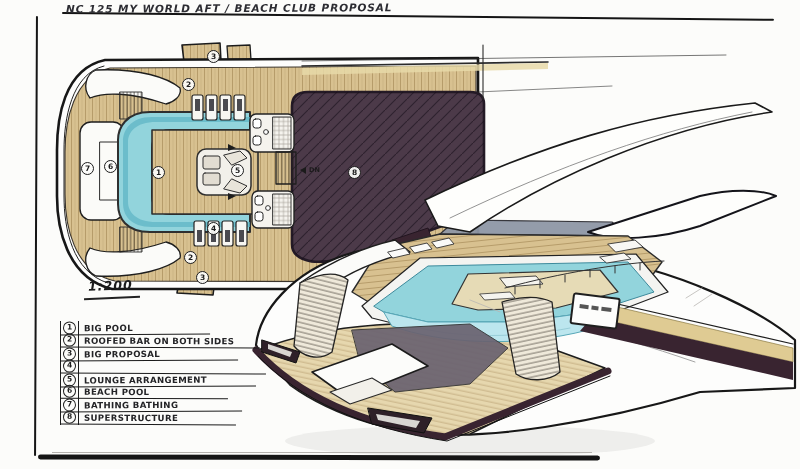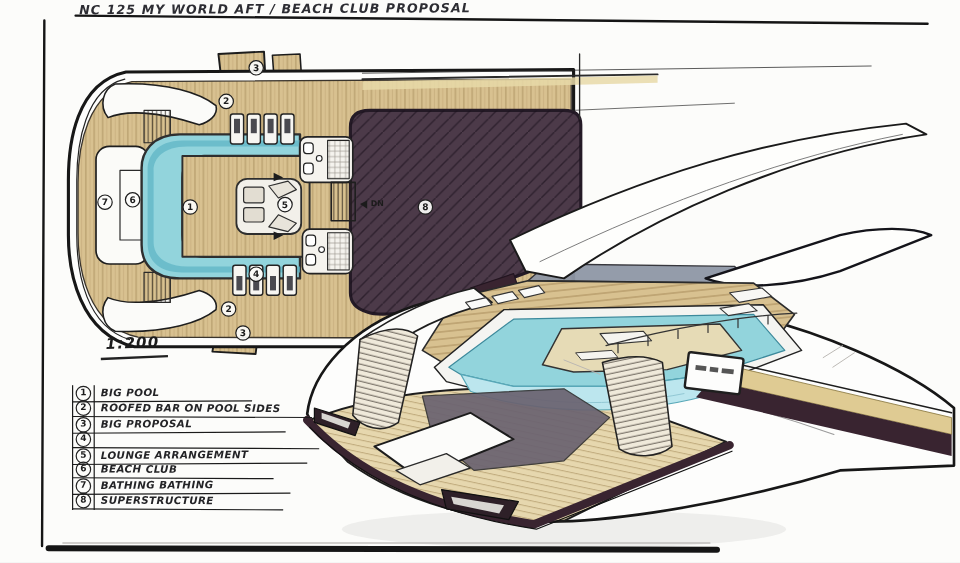--- a/index.html
+++ b/index.html
@@ -23,21 +23,21 @@
   
   #legend{position:absolute;left:60px;top:322px;width:210px;}
   #legend .vline{position:absolute;top:-1px;bottom:0;width:1.3px;background:#1c1c1c;}
   #legend .v1{left:0;}
   #legend .v2{left:18px;}
   .lrow{position:relative;height:11.9px;display:flex;align-items:center;border-bottom:1.5px solid #1b1b1b;}
   .lrow:nth-child(odd){transform:rotate(-.35deg);}
   .lrow:nth-child(even){transform:rotate(.25deg);}
   .lnum{width:11px;height:11px;flex:none;margin-left:3px;border:1.1px solid #222;border-radius:50%;
         font-size:7.5px;line-height:10.5px;text-align:center;font-weight:600;background:transparent;}
-  .ltxt{margin-left:8px;font-size:8.6px;font-style:italic;font-weight:600;letter-spacing:.35px;white-space:nowrap;color:#242427;}
+  .ltxt{margin-left:8px;font-size:8.6px;font-weight:600;letter-spacing:.35px;white-space:nowrap;color:#242427;}
 </style>
 </head>
 <body>
 
 <div id="stage">
 
   <svg id="art" viewBox="0 0 800 469">
     <defs>
       <pattern id="woodV" width="7" height="64" patternUnits="userSpaceOnUse">
         <rect width="7" height="64" style="fill:var(--deck,#d8c190)"></rect>
@@ -274,36 +274,36 @@
 
   <div id="legend">
     <div class="vline v1"></div>
     <div class="vline v2"></div>
     <div class="lrow" style="width:150px">
       <span class="lnum">1</span>
       <span class="ltxt">BIG POOL</span>
       </div>
     <div class="lrow" style="width:200px">
       <span class="lnum">2</span>
-      <span class="ltxt">ROOFED BAR ON POOL SIDES</span>
+      <span class="ltxt">ROOFED BAR ON BOTH SIDES</span>
       </div>
     <div class="lrow" style="width:178px">
       <span class="lnum">3</span>
       <span class="ltxt">BIG PROPOSAL</span>
       </div>
     <div class="lrow" style="width:206px">
       <span class="lnum">4</span>
       </div>
     <div class="lrow" style="width:196px">
       <span class="lnum">5</span>
       <span class="ltxt">LOUNGE ARRANGEMENT</span>
       </div>
     <div class="lrow" style="width:168px">
       <span class="lnum">6</span>
-      <span class="ltxt">BEACH CLUB</span>
+      <span class="ltxt">BEACH POOL</span>
       </div>
     <div class="lrow" style="width:182px">
       <span class="lnum">7</span>
       <span class="ltxt">BATHING BATHING</span>
       </div>
     <div class="lrow" style="width:176px">
       <span class="lnum">8</span>
       <span class="ltxt">SUPERSTRUCTURE</span>
       </div>
   </div>

